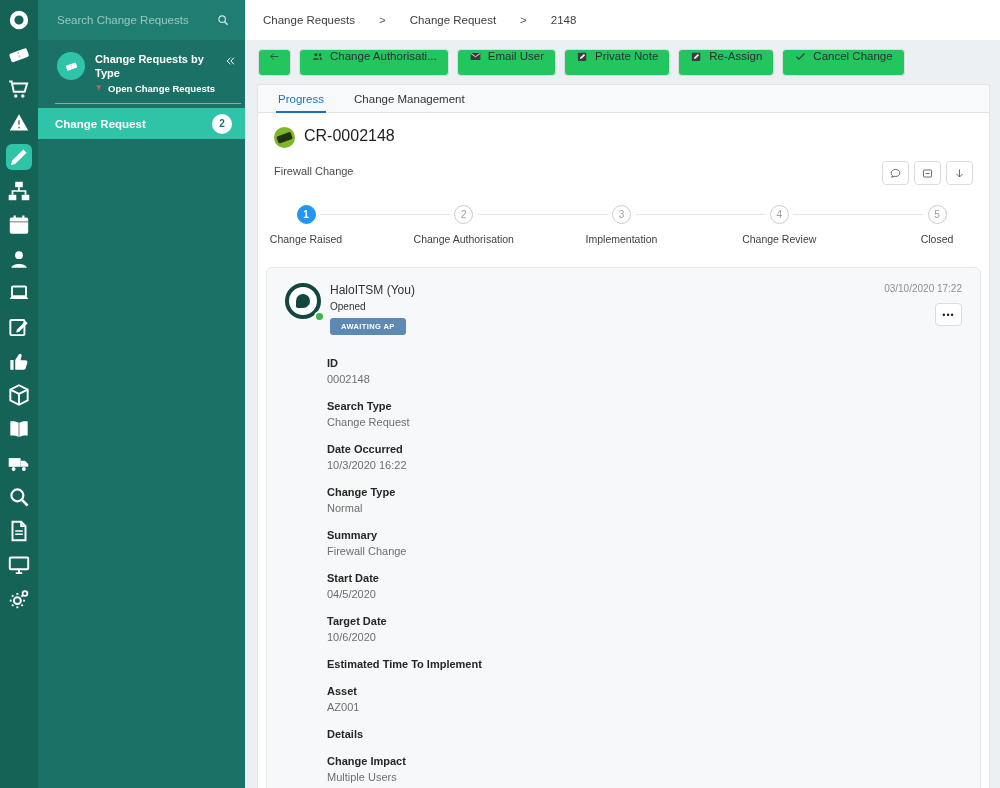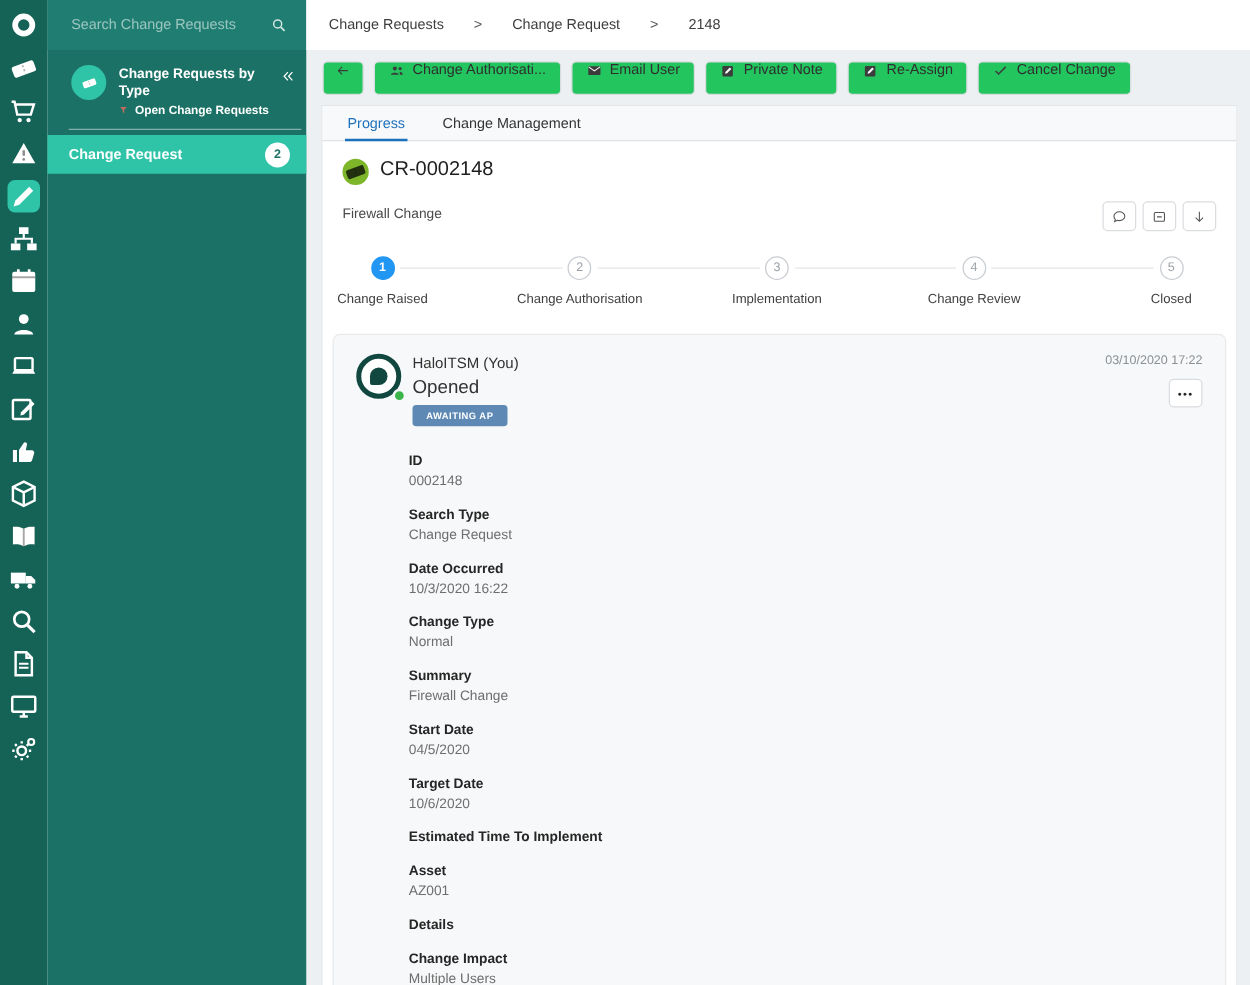--- a/index.html
+++ b/index.html
@@ -74,21 +74,21 @@
   .step-line{position:absolute;top:9px;height:1px;background:#e4e6e9}
 
   .timeline{background:#f7f8f9;border:1px solid #e7e9eb;border-radius:6px;margin:16px -8px 0;padding:15px 18px;height:560px}
   .tl-head{display:flex}
   .avatar{width:38px;height:38px;position:relative;flex-shrink:0}
   .avatar-ring{width:36px;height:36px;border:4px solid #11473f;border-radius:50%;background:#fff;display:flex;align-items:center;justify-content:center}
   .avatar-core{width:14px;height:14px;border-radius:50% 50% 50% 12%;background:#11473f}
   .status-dot{position:absolute;bottom:-1px;right:-2px;width:11px;height:11px;border-radius:50%;background:#3cb54a;border:2px solid #f7f8f9}
   .tl-who{margin-left:7px}
   .tl-agent{font-size:12px;color:#323232}
-  .tl-action{font-size:15px;color:#323232;margin-top:4px}
+  .tl-action{font-size:10px;color:#323232;margin-top:4px}
   .status-badge{display:inline-block;background:var(--badge);color:#fff;font-size:7.5px;font-weight:bold;letter-spacing:.4px;padding:4px 11px;border-radius:3px;margin-top:6px}
   .tl-right{margin-left:auto;text-align:right}
   .tl-time{font-size:10px;color:#8a9095}
   .dots-btn{margin-top:9px;width:27px;height:23px;border:1px solid #d9dce0;border-radius:4px;background:#fff;color:#222;display:inline-flex;align-items:center;justify-content:center;font-size:9px;letter-spacing:1px;cursor:pointer}
   .fields{margin:22px 0 0 42px}
   .field{margin-bottom:14px}
   .f-label{font-size:11px;font-weight:bold;color:#262626;line-height:13px;margin-bottom:3px}
   .f-value{font-size:11px;color:#6e6e6e;line-height:13px}
   .ico{display:inline-flex}
   .ico svg{width:100%;height:100%}

